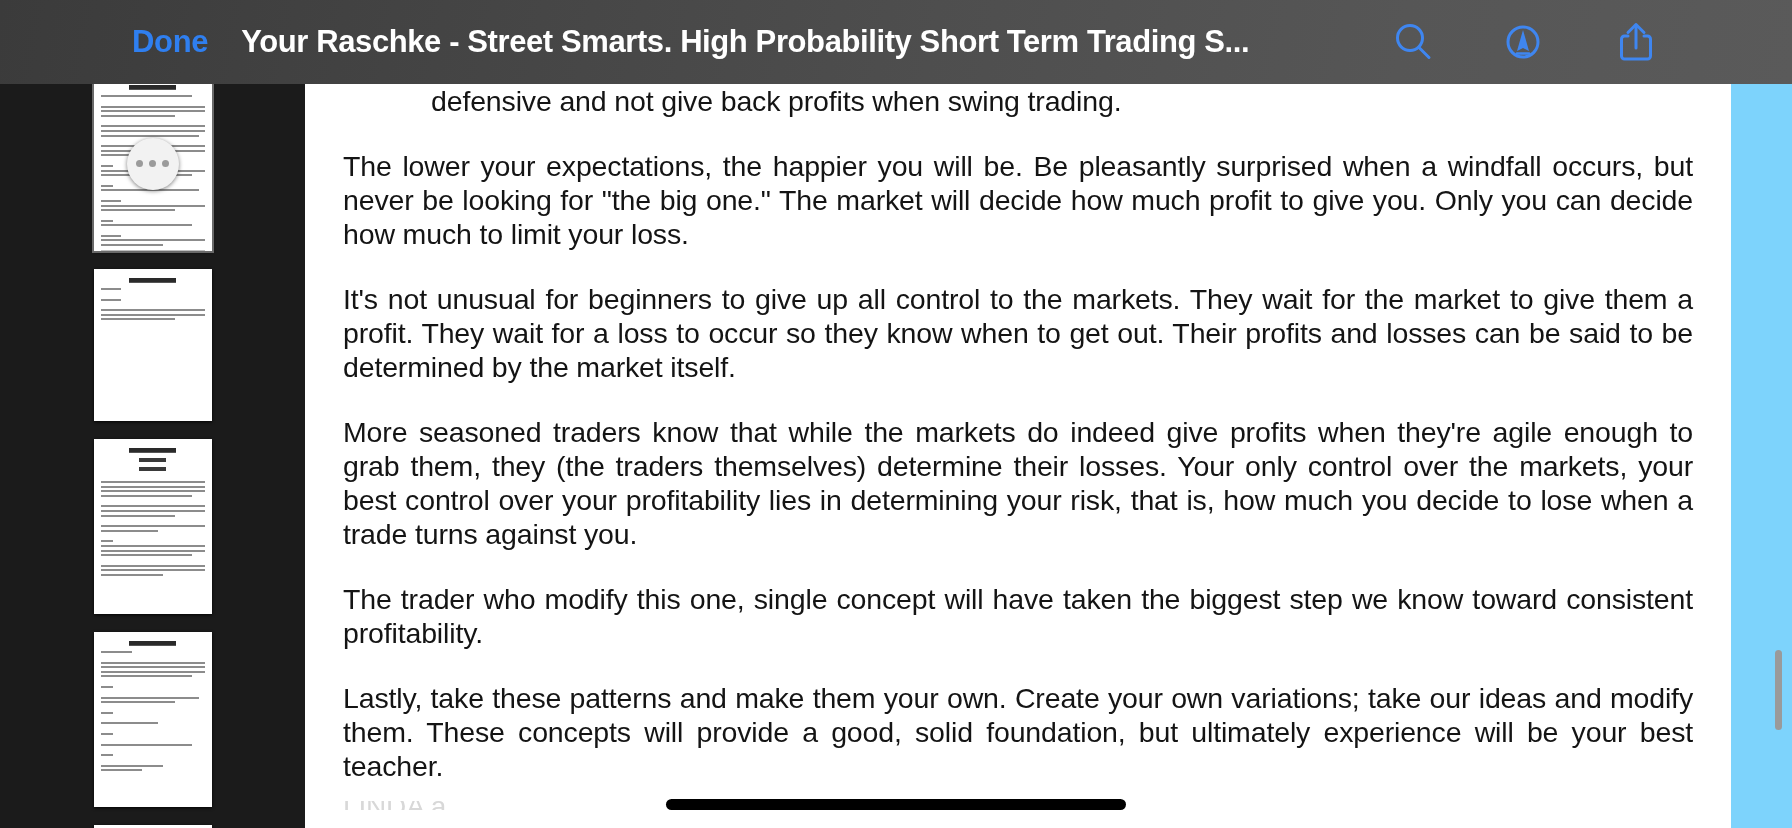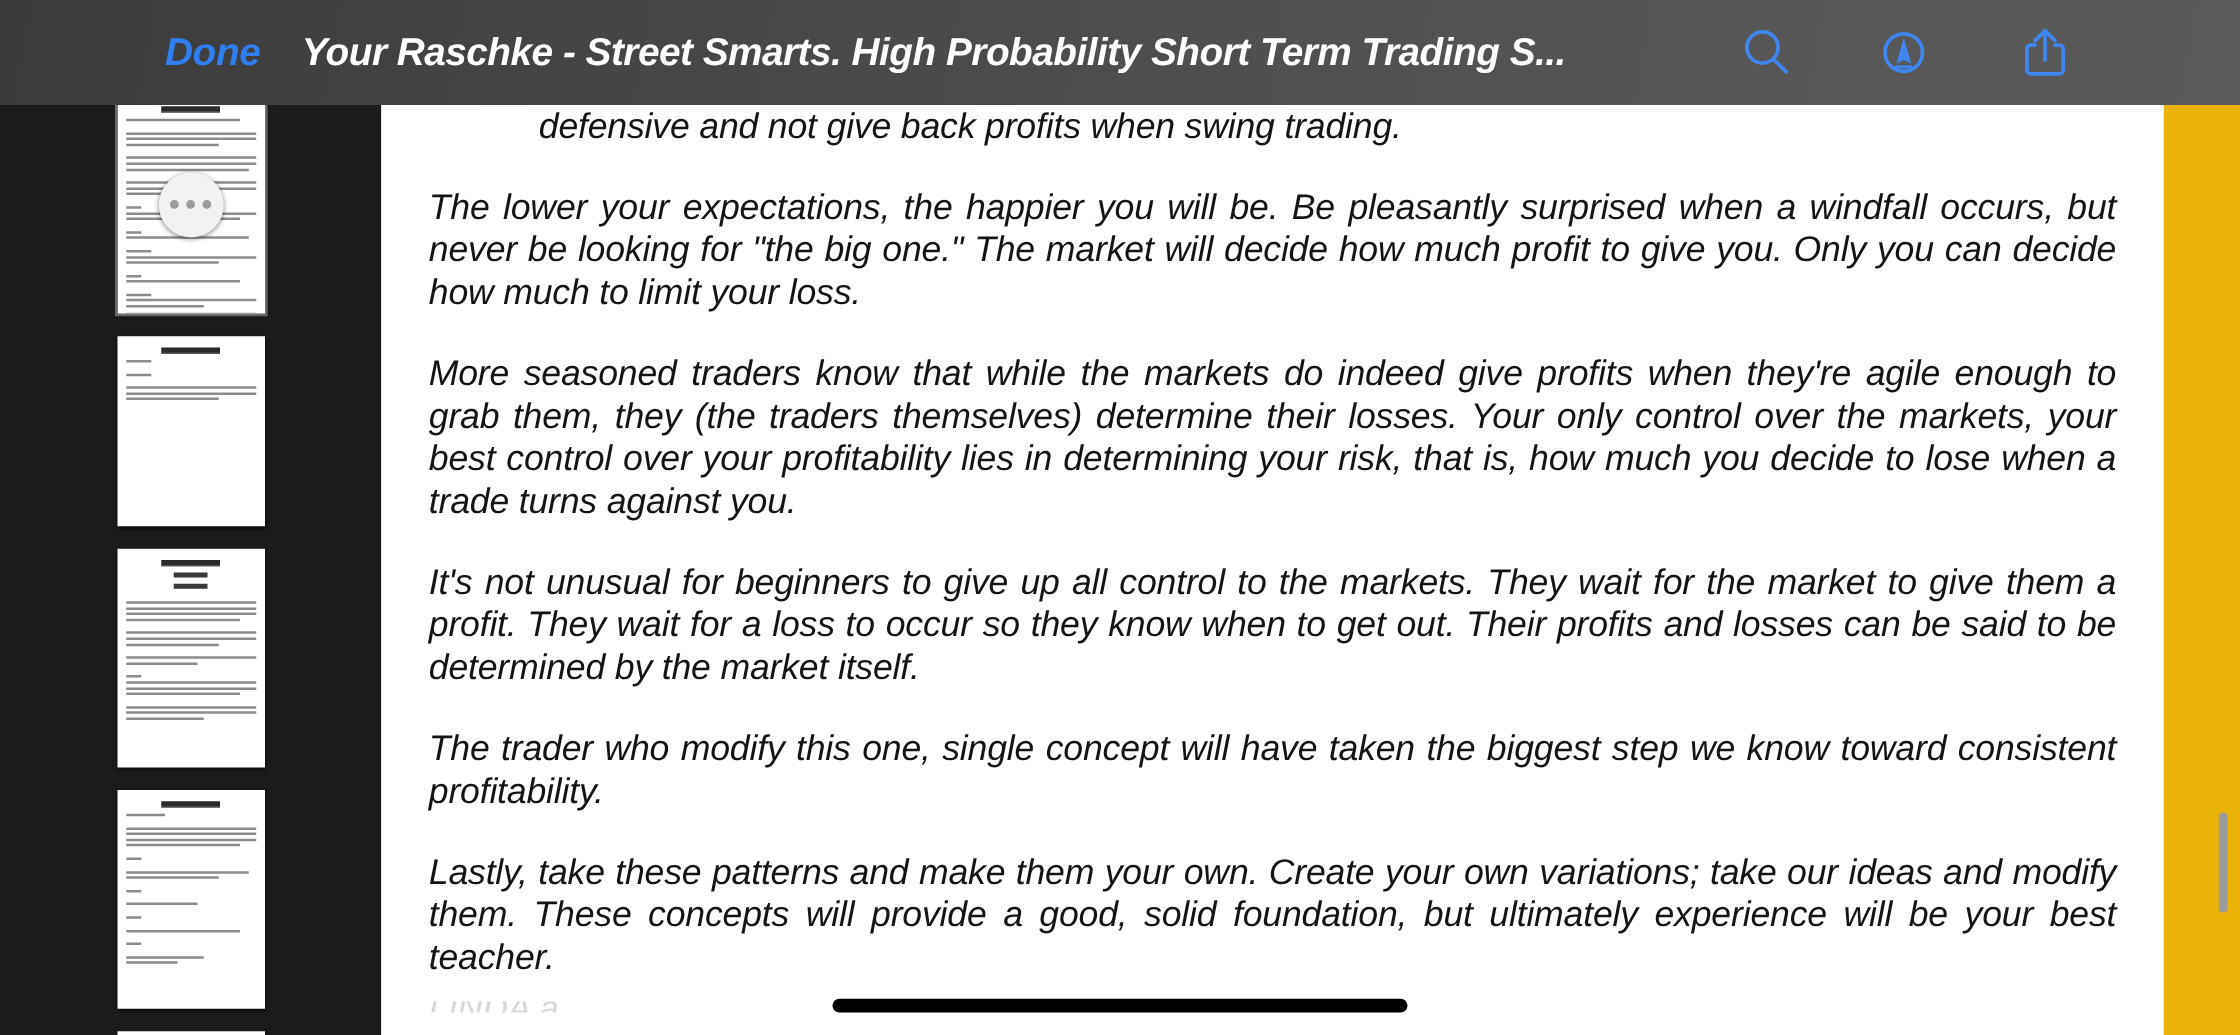--- a/index.html
+++ b/index.html
@@ -4,21 +4,21 @@
 <title>PDF Reader</title>
 <style>
   * { margin:0; padding:0; box-sizing:border-box; }
   html, body {
     width:1792px; height:828px;
     overflow:hidden;
     background:#1b1b1b;
     font-family:"Liberation Sans", sans-serif;
     -webkit-font-smoothing:antialiased;
   }
-  #app { position:relative; width:1792px; height:828px; background:#eab308;font-style:italic; }
+  #app { position:relative; width:1792px; height:828px; background:#7dd3fc; }
 
   
   #toolbar {
     position:absolute; left:0; top:0; width:1792px; height:84px;
     background:linear-gradient(100deg,#3b3b3b 0%,#434343 22%,#4e4e4e 52%,#565656 78%,#5a5a5a 100%);
     display:flex; align-items:center; z-index:30;
   }
   #done-button {
     color:#2f7ff0; font-size:31px; font-weight:600; letter-spacing:-0.3px;
     margin-left:132px; cursor:pointer; white-space:nowrap;
@@ -280,22 +280,22 @@
         </div>
       </div>
 
     </div>
   </div>
 
   <div id="page-area">
     <div id="page-inner">
       <p class="para first">defensive and not give back profits when swing trading.</p>
       <p class="para">The lower your expectations, the happier you will be. Be pleasantly surprised when a windfall occurs, but never be looking for "the big one." The market will decide how much profit to give you. Only you can decide how much to limit your loss.</p>
+      <p class="para">It's not unusual for beginners to give up all control to the markets. They wait for the market to give them a profit. They wait for a loss to occur so they know when to get out. Their profits and losses can be said to be determined by the market itself.</p>
       <p class="para">More seasoned traders know that while the markets do indeed give profits when they're agile enough to grab them, they (the traders themselves) determine their losses. Your only control over the markets, your best control over your profitability lies in determining your risk, that is, how much you decide to lose when a trade turns against you.</p>
-      <p class="para">It's not unusual for beginners to give up all control to the markets. They wait for the market to give them a profit. They wait for a loss to occur so they know when to get out. Their profits and losses can be said to be determined by the market itself.</p>
       <p class="para">The trader who modify this one, single concept will have taken the biggest step we know toward consistent profitability.</p>
       <p class="para last-partial">Lastly, take these patterns and make them your own. Create your own variations; take our ideas and modify them. These concepts will provide a good, solid foundation, but ultimately experience will be your best teacher.</p>
       <div id="cut-line">LINDA a</div>
     </div>
   </div>
 
   <div id="scrollbar-track">
     <div id="scrollbar-thumb"></div>
   </div>
 

